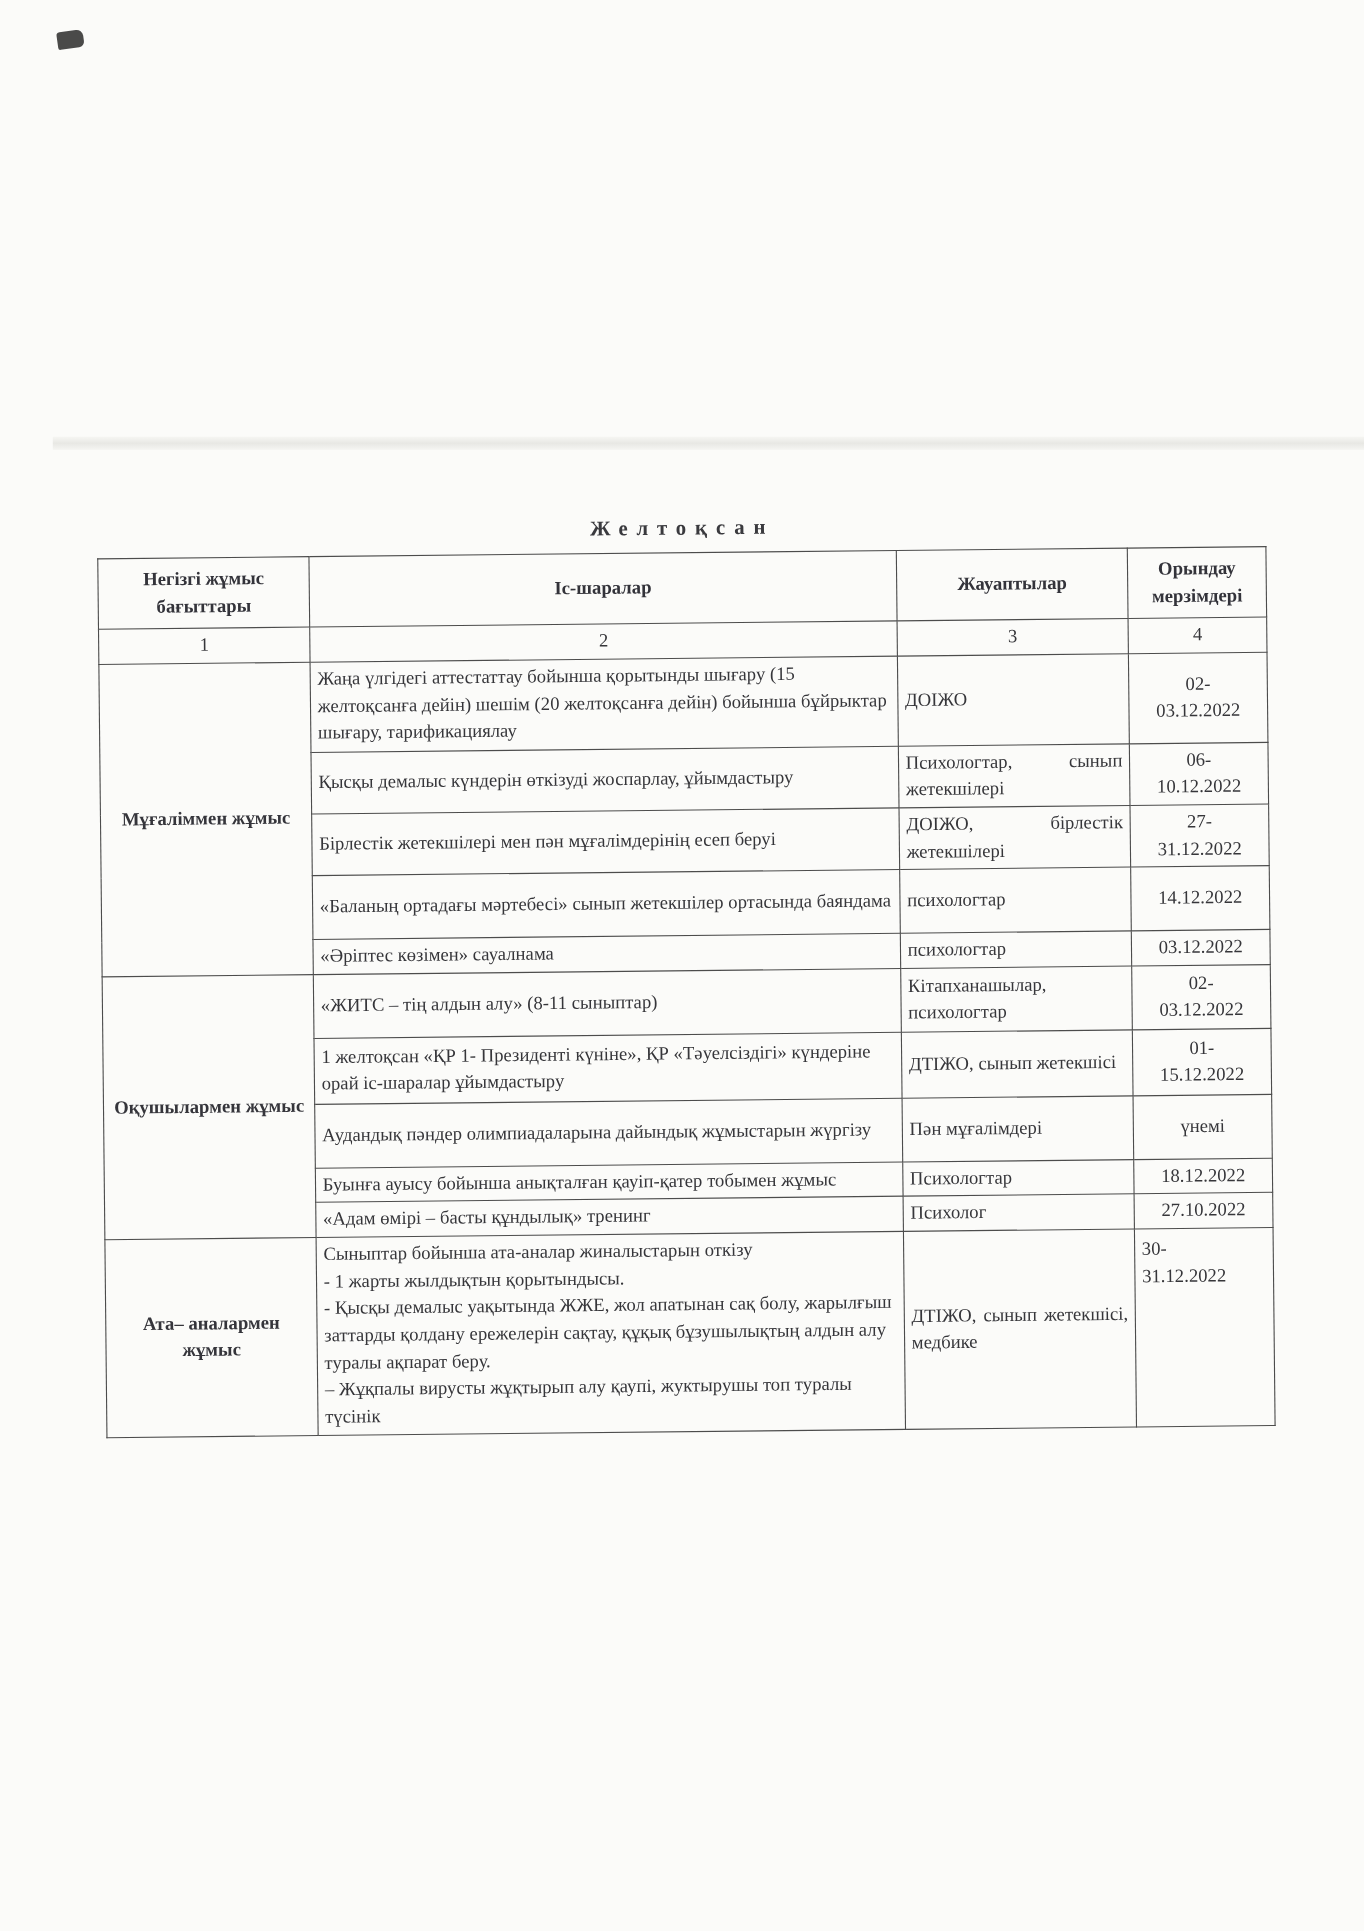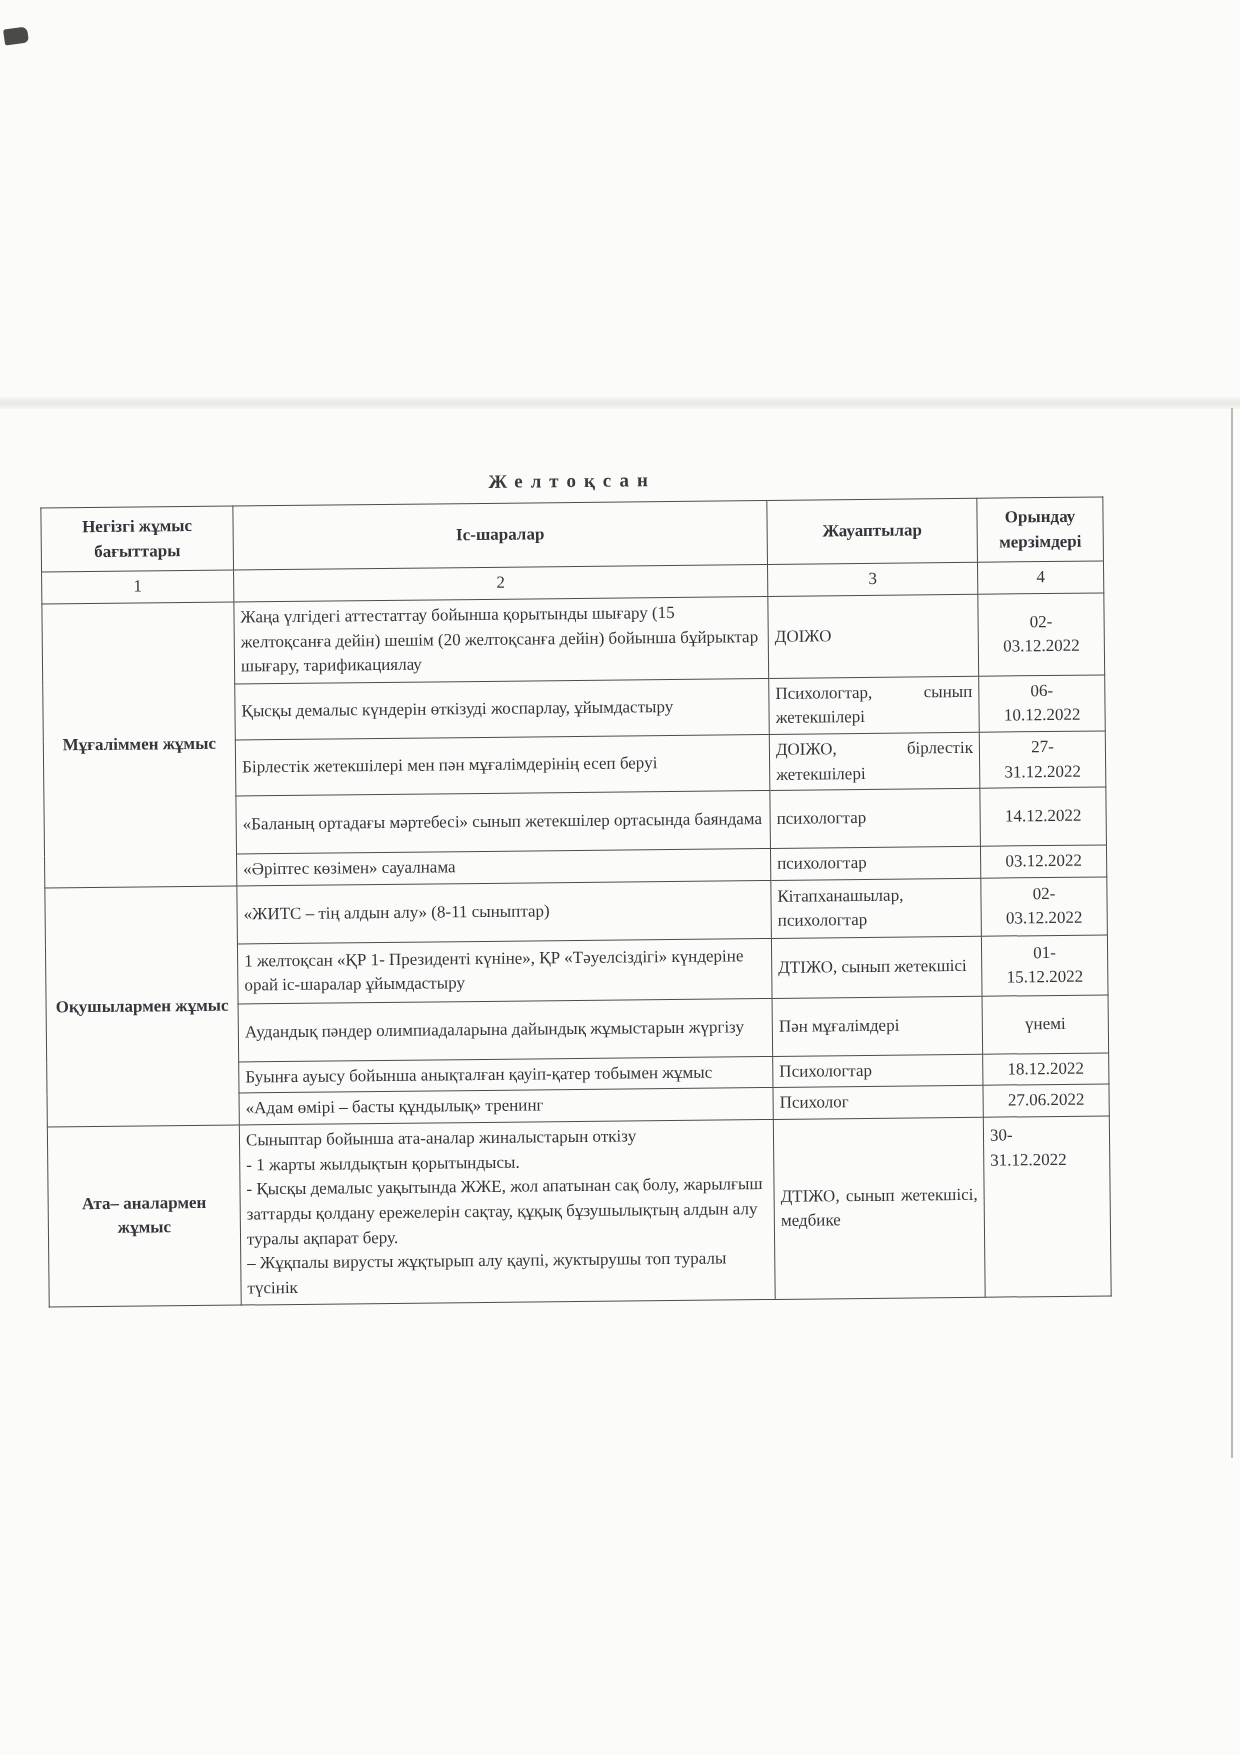--- a/index.html
+++ b/index.html
@@ -4,21 +4,21 @@
 <style>
   html,body{margin:0;padding:0;}
   body{
     width:1240px;height:1755px;
     background:#fbfbf9;
     font-family:"Liberation Serif","DejaVu Serif",serif;
     color:#36363a;
     position:relative;
     overflow:hidden;
   }
-  .page{position:absolute;inset:0;}
+  .page{position:absolute;inset:0;margin-left:48px;}
   
   .smudge{
     position:absolute;left:4px;top:28px;width:24px;height:16px;
     background:#2a2a2a;border-radius:3px 6px 5px 2px;
     transform:rotate(-8deg);opacity:.85;
   }
   .fold-band{
     position:absolute;left:0;top:397px;width:100%;height:12px;
     background:linear-gradient(#f6f6f3,#e8e8e4,#f5f5f2);
   }
@@ -175,21 +175,21 @@
           <td class="dates">үнемі</td>
         </tr>
         <tr style="height:26px;">
           <td class="activity">Буынға ауысу бойынша анықталған қауіп-қатер тобымен жұмыс</td>
           <td class="resp">Психологтар</td>
           <td class="dates">18.12.2022</td>
         </tr>
         <tr style="height:27px;">
           <td class="activity">«Адам өмірі – басты құндылық» тренинг</td>
           <td class="resp">Психолог</td>
-          <td class="dates">27.06.2022</td>
+          <td class="dates">27.10.2022</td>
         </tr>
 
         <tr style="height:168px;">
           <td class="section">Ата– аналармен жұмыс</td>
           <td class="activity">Сыныптар бойынша ата-аналар жиналыстарын откізу
 - 1 жарты жылдықтын қорытындысы.
 - Қысқы демалыс уақытында ЖЖЕ, жол апатынан сақ болу, жарылғыш заттарды қолдану ережелерін сақтау, құқық бұзушылықтың алдын алу туралы ақпарат беру.
 – Жұқпалы вирусты жұқтырып алу қаупі, жуктырушы топ туралы түсінік</td>
           <td class="resp vmid">ДТІЖО, сынып жетекшісі, медбике</td>
           <td class="dates left">30-

